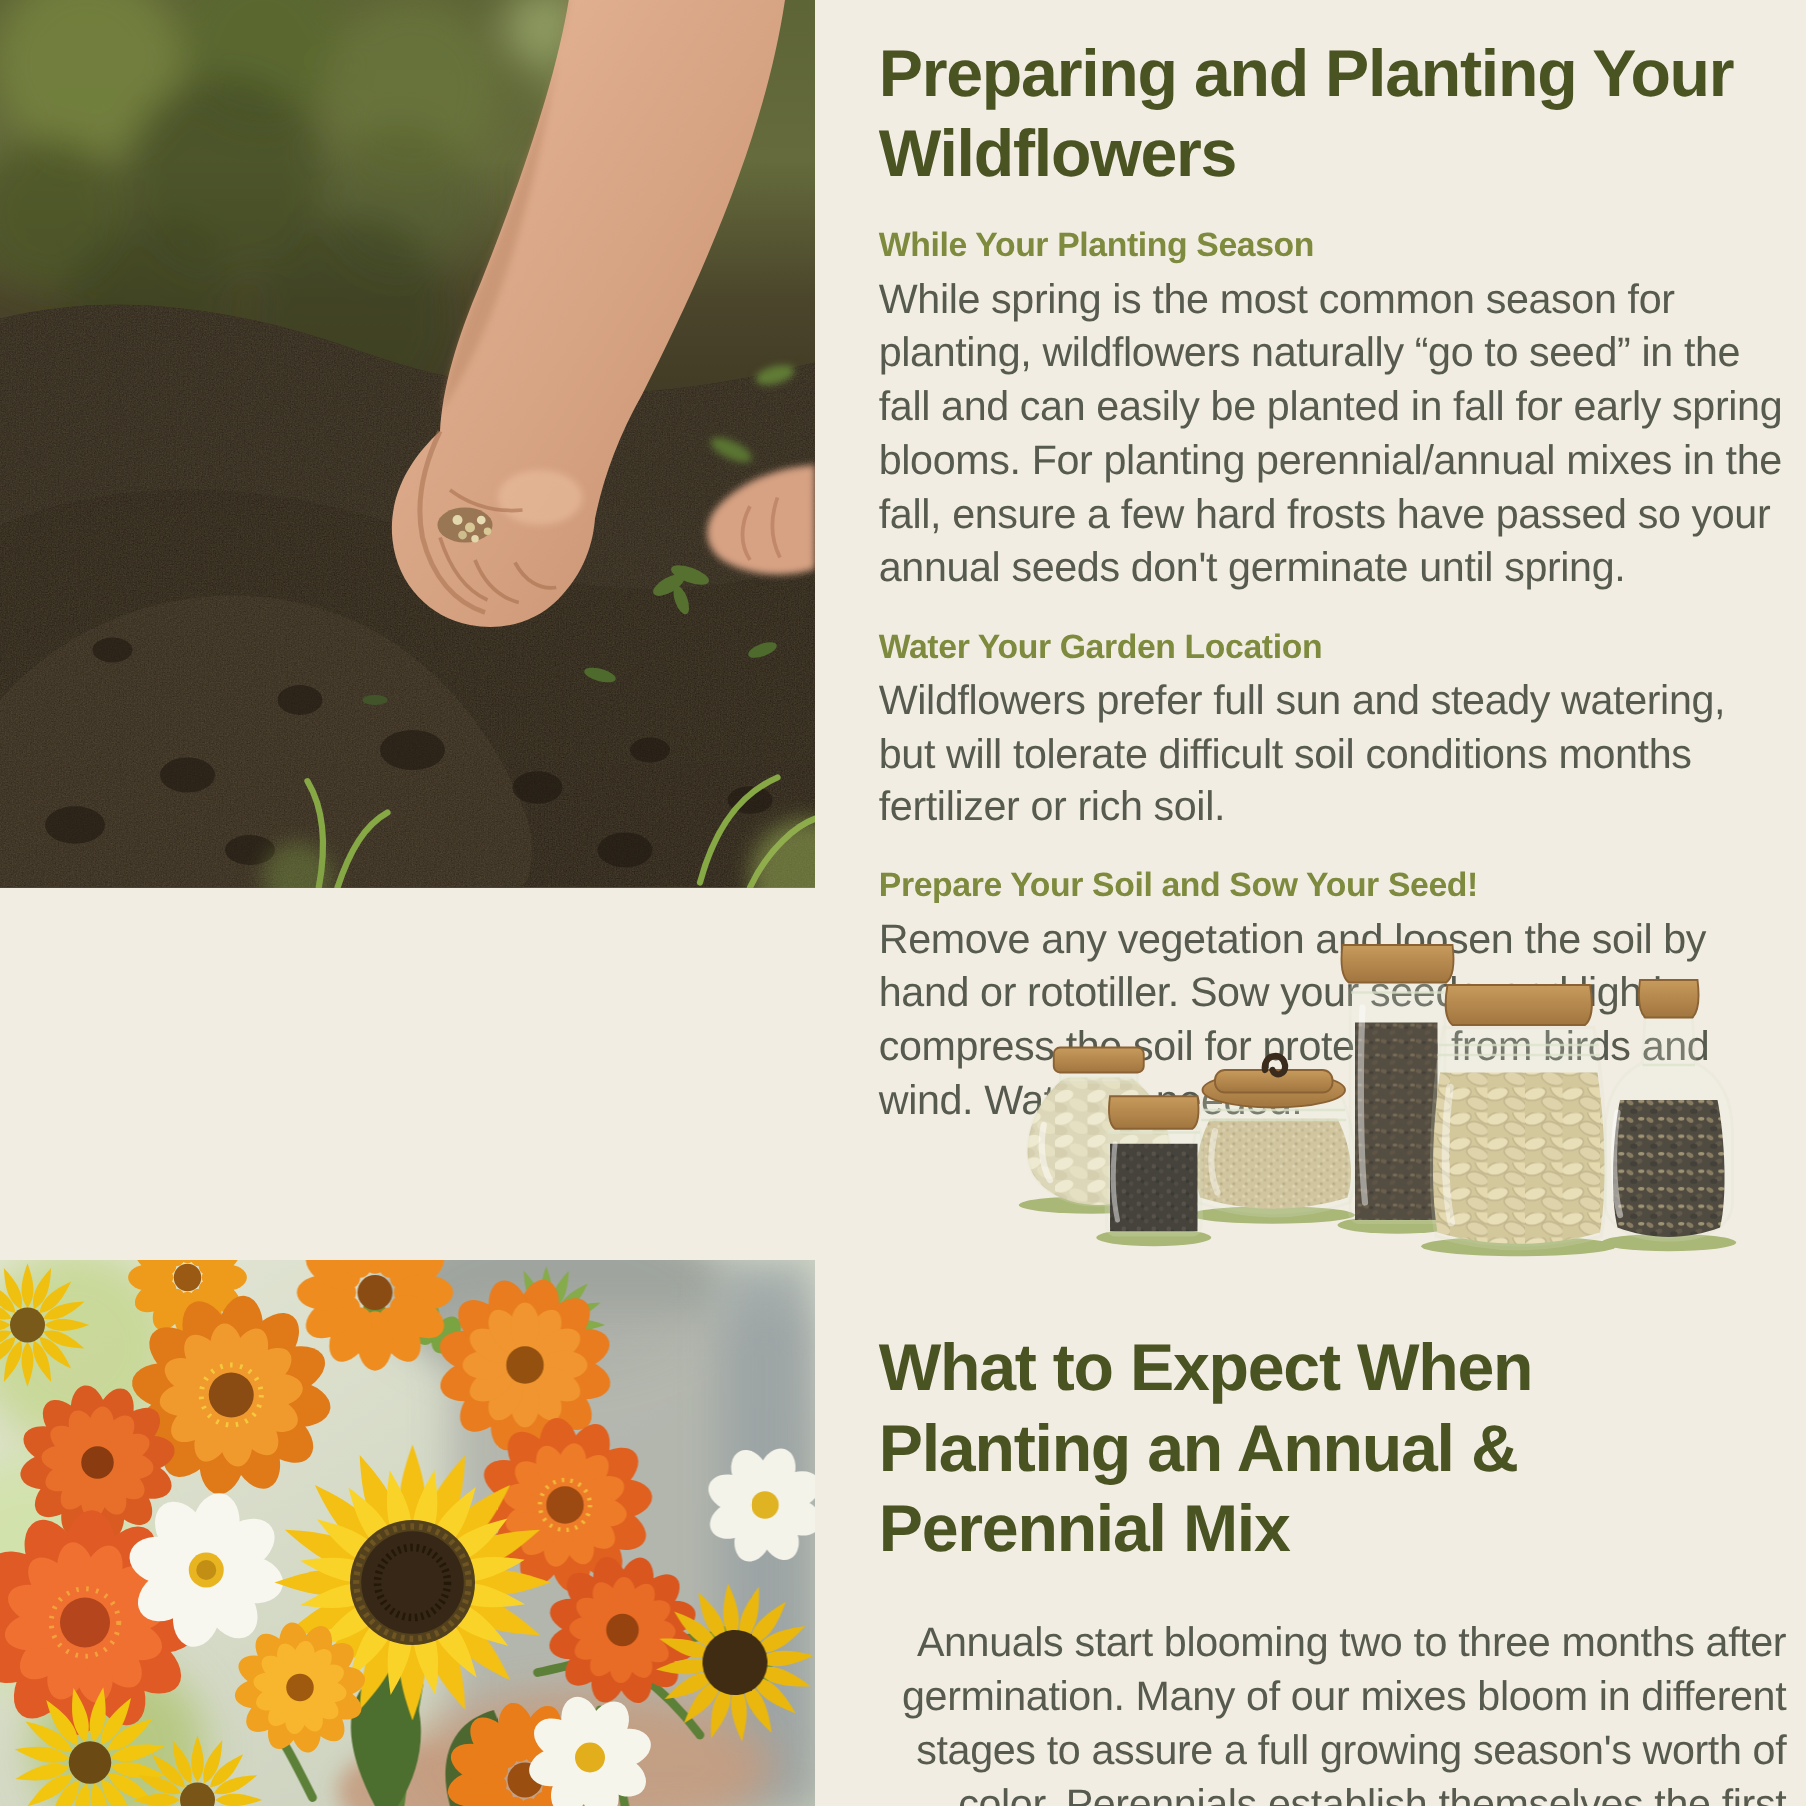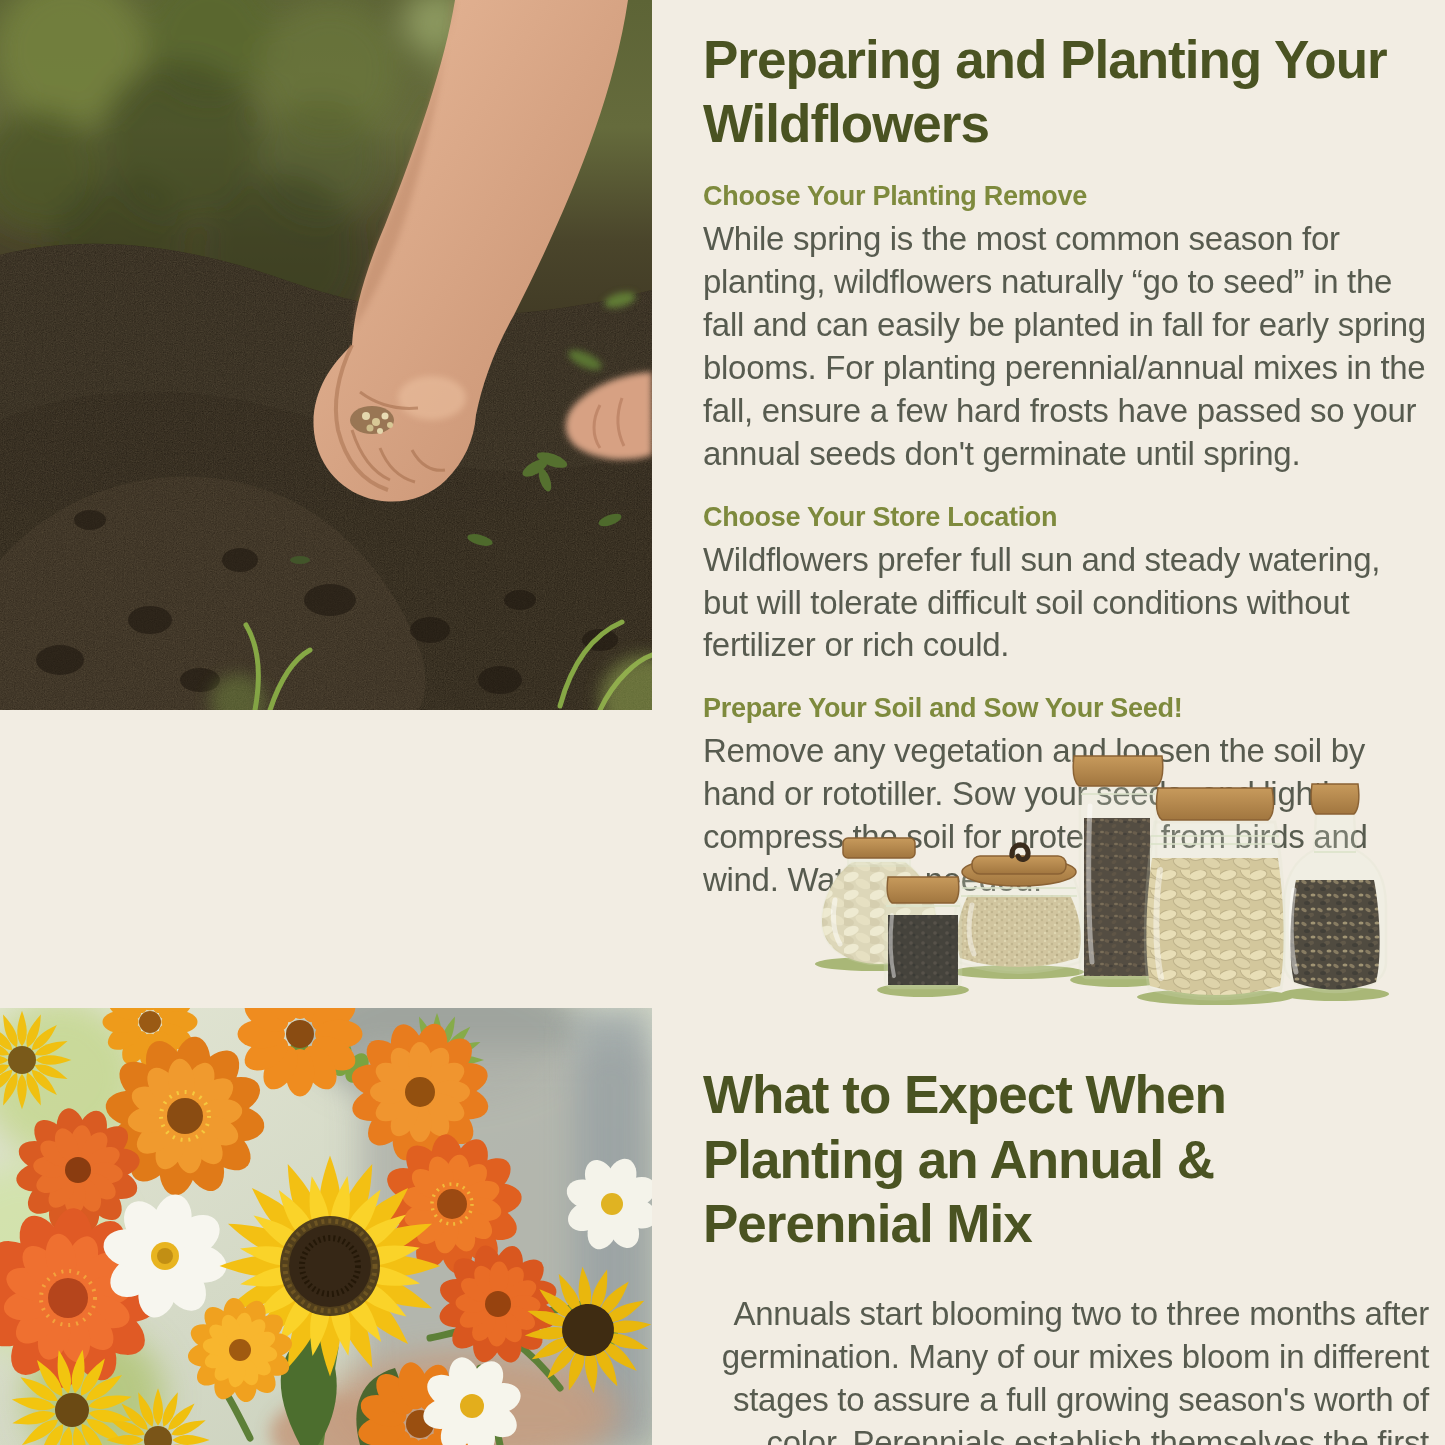--- a/index.html
+++ b/index.html
@@ -154,26 +154,26 @@
       <g stroke="#b3785a" stroke-width="3" fill="none" opacity="0.6">
         <path d="M600,405 C592,420 592,436 600,448"></path>
         <path d="M622,398 C616,415 617,432 624,446"></path>
       </g>
     </g>
   </svg>
 
   <div class="top-text">
     <h1>Preparing and Planting Your Wildflowers</h1>
     <div class="sub">
-      <h3>Choose Your Planting Remove</h3>
+      <h3>While Your Planting Season</h3>
       <p class="body-p">While spring is the most common season for planting, wildflowers naturally “go to seed” in the fall and can easily be planted in fall for early spring blooms. For planting perennial/annual mixes in the fall, ensure a few hard frosts have passed so your annual seeds don't germinate until spring.</p>
     </div>
     <div class="sub">
-      <h3>Choose Your Store Location</h3>
-      <p class="body-p">Wildflowers prefer full sun and steady watering, but will tolerate difficult soil conditions without fertilizer or rich could.</p>
+      <h3>Water Your Garden Location</h3>
+      <p class="body-p">Wildflowers prefer full sun and steady watering, but will tolerate difficult soil conditions months fertilizer or rich soil.</p>
     </div>
     <div class="sub">
       <h3>Prepare Your Soil and Sow Your Seed!</h3>
       <p class="body-p">Remove any vegetation and loosen the soil by hand or rototiller. Sow your seeds, and lightly compress the soil for protection from birds and wind. Water as needed.</p>
     </div>
   </div>
 
 
   <svg id="jarsPhoto" class="photo" width="705" height="298" viewBox="0 0 705 298">
     <defs>

